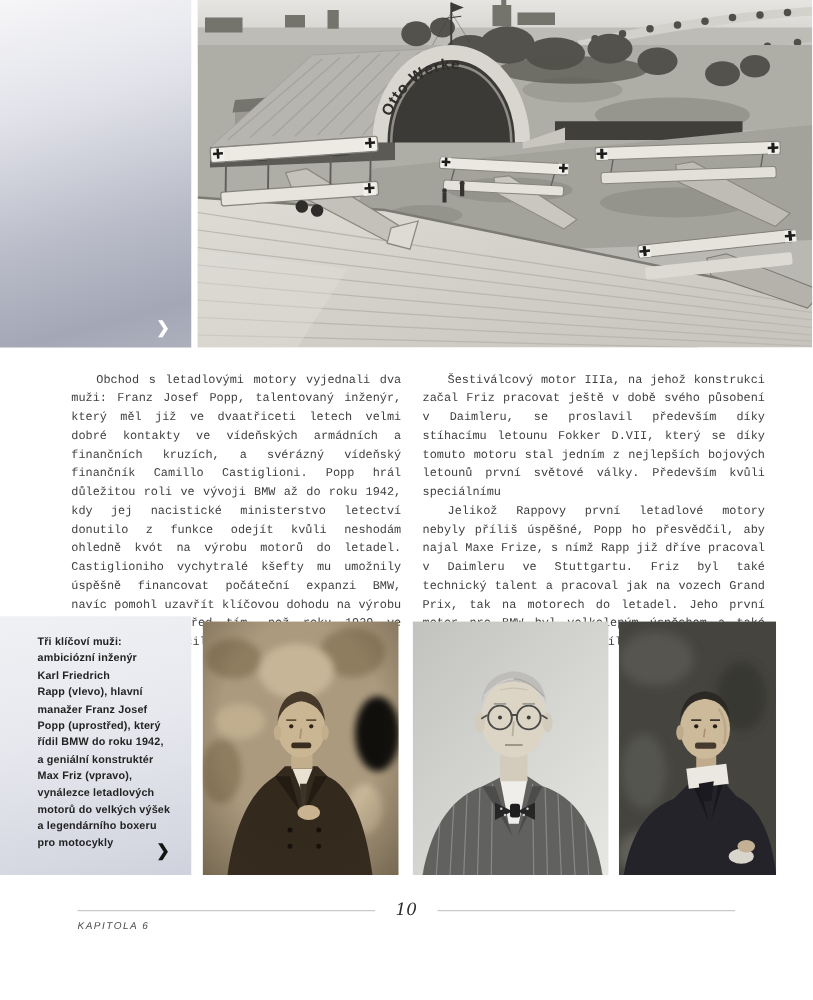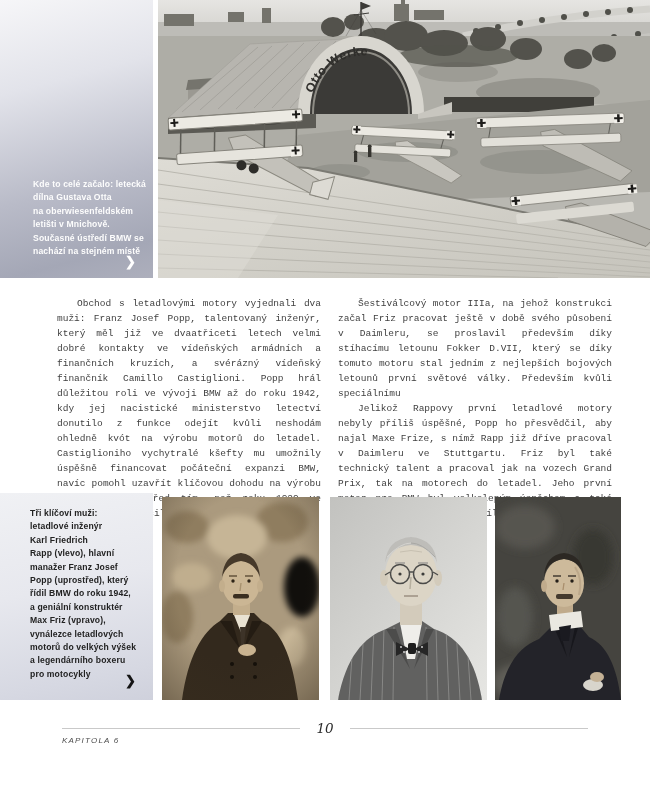--- a/index.html
+++ b/index.html
@@ -49,26 +49,20 @@
                        font-style:italic;font-size:13.5px;color:#2b2b2b;line-height:14px;}
   .chapter{position:absolute;left:62px;top:736px;font-style:italic;font-size:8px;
            letter-spacing:1.2px;color:#4c4c4c;}
 </style>
 </head>
 <body>
 
 <div class="page">
 
   <div class="panel-top">
-    <div class="cap">Kde to celé začalo: letecká
-dílna Gustava Otta
-na oberwiesenfeldském
-letišti v Mnichově.
-Současné ústředí BMW se
-nachází na stejném místě</div>
     <div class="chev">❯</div>
   </div>
 
   <div class="hero-photo">
     <svg viewBox="0 0 492 278" preserveAspectRatio="none">
       <defs>
         <linearGradient id="skyg" x1="0" y1="0" x2="0" y2="1">
           <stop offset="0" stop-color="#e6e5e2"></stop>
             <stop offset="1" stop-color="#c8c7c2"></stop>
         </linearGradient>
@@ -253,21 +247,21 @@
   <div class="col col-1">
     <p>Obchod s letadlovými motory vyjednali dva muži: Franz Josef Popp, talentovaný inženýr, který měl již ve dvaatřiceti letech velmi dobré kontakty ve vídeňských armádních a finančních kruzích, a svérázný vídeňský finančník Camillo Castiglioni. Popp hrál důležitou roli ve vývoji BMW až do roku 1942, kdy jej nacistické ministerstvo letectví donutilo z funkce odejít kvůli neshodám ohledně kvót na výrobu motorů do letadel. Castiglioniho vychytralé kšefty mu umožnily úspěšně financovat počáteční expanzi BMW, navíc pomohl uzavřít klíčovou dohodu na výrobu Austinu Seven před tím, než roku 1929 ve společnosti skončil.</p>
   </div>
   <div class="col col-2">
     <p>Šestiválcový motor IIIa, na jehož konstrukci začal Friz pracovat ještě v době svého působení v Daimleru, se proslavil především díky stíhacímu letounu Fokker D.VII, který se díky tomuto motoru stal jedním z nejlepších bojových letounů první světové války. Především kvůli speciálnímu</p>
     <p>Jelikož Rappovy první letadlové motory nebyly příliš úspěšné, Popp ho přesvědčil, aby najal Maxe Frize, s nímž Rapp již dříve pracoval v Daimleru ve Stuttgartu. Friz byl také technický talent a pracoval jak na vozech Grand Prix, tak na motorech do letadel. Jeho první motor pro BMW byl velkolepým úspěchem a také prvním produktem s modro-bílým kulatým znakem.</p>
   </div>
 
   <div class="panel-bottom">
     <div class="cap">Tři klíčoví muži:
-letadlové inženýr
+ambiciózní inženýr
 Karl Friedrich
 Rapp (vlevo), hlavní
 manažer Franz Josef
 Popp (uprostřed), který
 řídil BMW do roku 1942,
 a geniální konstruktér
 Max Friz (vpravo),
 vynálezce letadlových
 motorů do velkých výšek
 a legendárního boxeru

